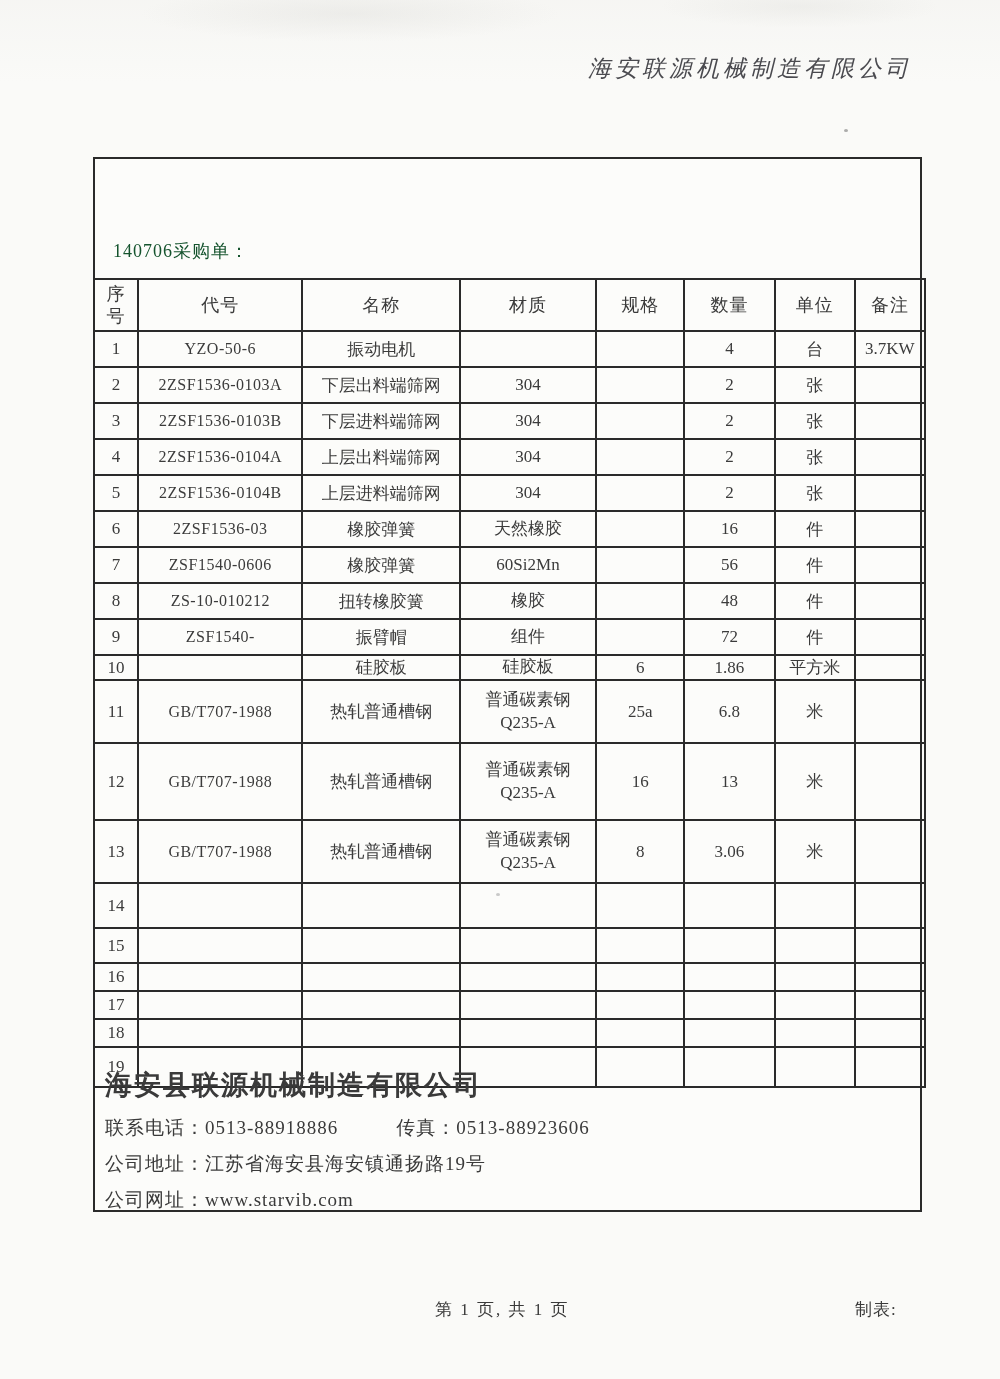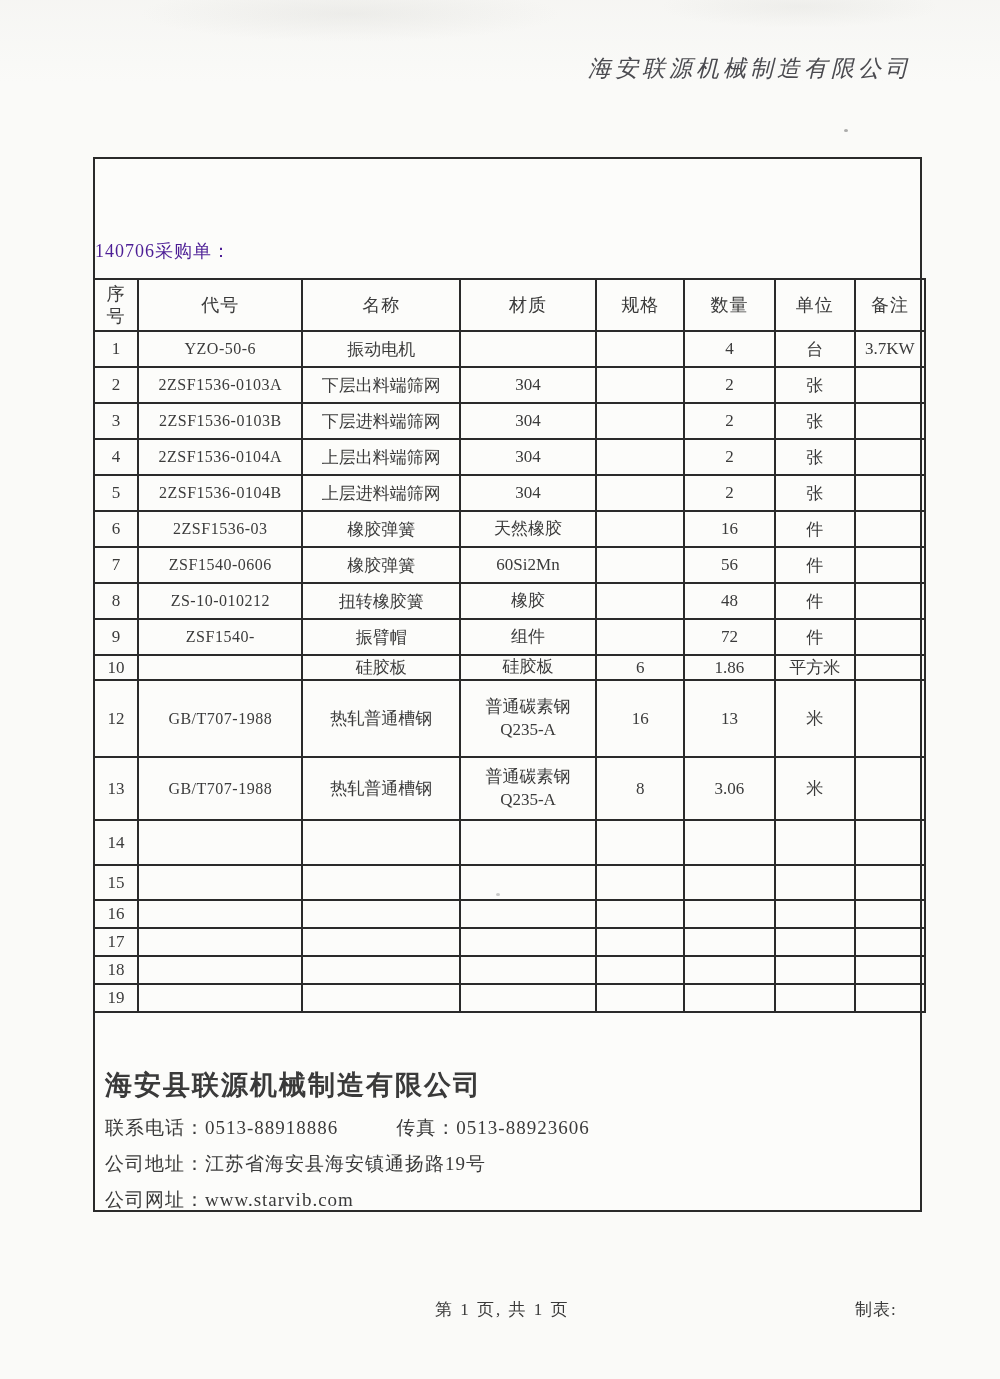--- a/index.html
+++ b/index.html
@@ -26,22 +26,22 @@
   }
   .speck{position:absolute;background:#8a8a8a;border-radius:50%;opacity:.7;}
   .speck.s1{left:844px;top:129px;width:4px;height:3px;}
   .speck.s2{left:496px;top:893px;width:4px;height:3px;}
 
   .doc-box{
     position:absolute;left:93px;top:157px;width:829px;height:1055px;
     border:2px solid #2a2a2a;box-sizing:border-box;background:rgba(255,255,255,.35);
   }
   .order-title{
-    position:absolute;left:0;top:80px;
-    font-size:18px;color:#4c1d95;letter-spacing:1px;
+    position:absolute;left:18px;top:80px;
+    font-size:18px;color:#14532d;letter-spacing:1px;
   }
   table.po-table{
     position:absolute;left:-2px;top:119px;width:833px;
     border-collapse:collapse;table-layout:fixed;
   }
   .po-table th,.po-table td{
     border:2px solid #2a2a2a;
     text-align:center;vertical-align:middle;
     padding:0;font-weight:normal;
     color:#3b3b3b;overflow:hidden;
@@ -195,20 +195,31 @@
           <tr style="height: 22px;">
             <td>10</td>
             <td class="code"></td>
             <td>硅胶板</td>
             <td class="prewrap">硅胶板</td>
             <td>6</td>
             <td>1.86</td>
             <td>平方米</td>
             <td></td>
           </tr>
+          <tr style="height: 63px;">
+            <td>11</td>
+            <td class="code">GB/T707-1988</td>
+            <td>热轧普通槽钢</td>
+            <td class="prewrap">普通碳素钢
+Q235-A</td>
+            <td>25a</td>
+            <td>6.8</td>
+            <td>米</td>
+            <td></td>
+          </tr>
           <tr style="height: 77px;">
             <td>12</td>
             <td class="code">GB/T707-1988</td>
             <td>热轧普通槽钢</td>
             <td class="prewrap">普通碳素钢
 Q235-A</td>
             <td>16</td>
             <td>13</td>
             <td>米</td>
             <td></td>
@@ -267,21 +278,21 @@
           <tr style="height: 28px;">
             <td>18</td>
             <td class="code"></td>
             <td></td>
             <td class="prewrap"></td>
             <td></td>
             <td></td>
             <td></td>
             <td></td>
           </tr>
-          <tr style="height: 28px;">
+          <tr style="height: 40px;">
             <td>19</td>
             <td class="code"></td>
             <td></td>
             <td class="prewrap"></td>
             <td></td>
             <td></td>
             <td></td>
             <td></td>
           </tr>
         </tbody>

